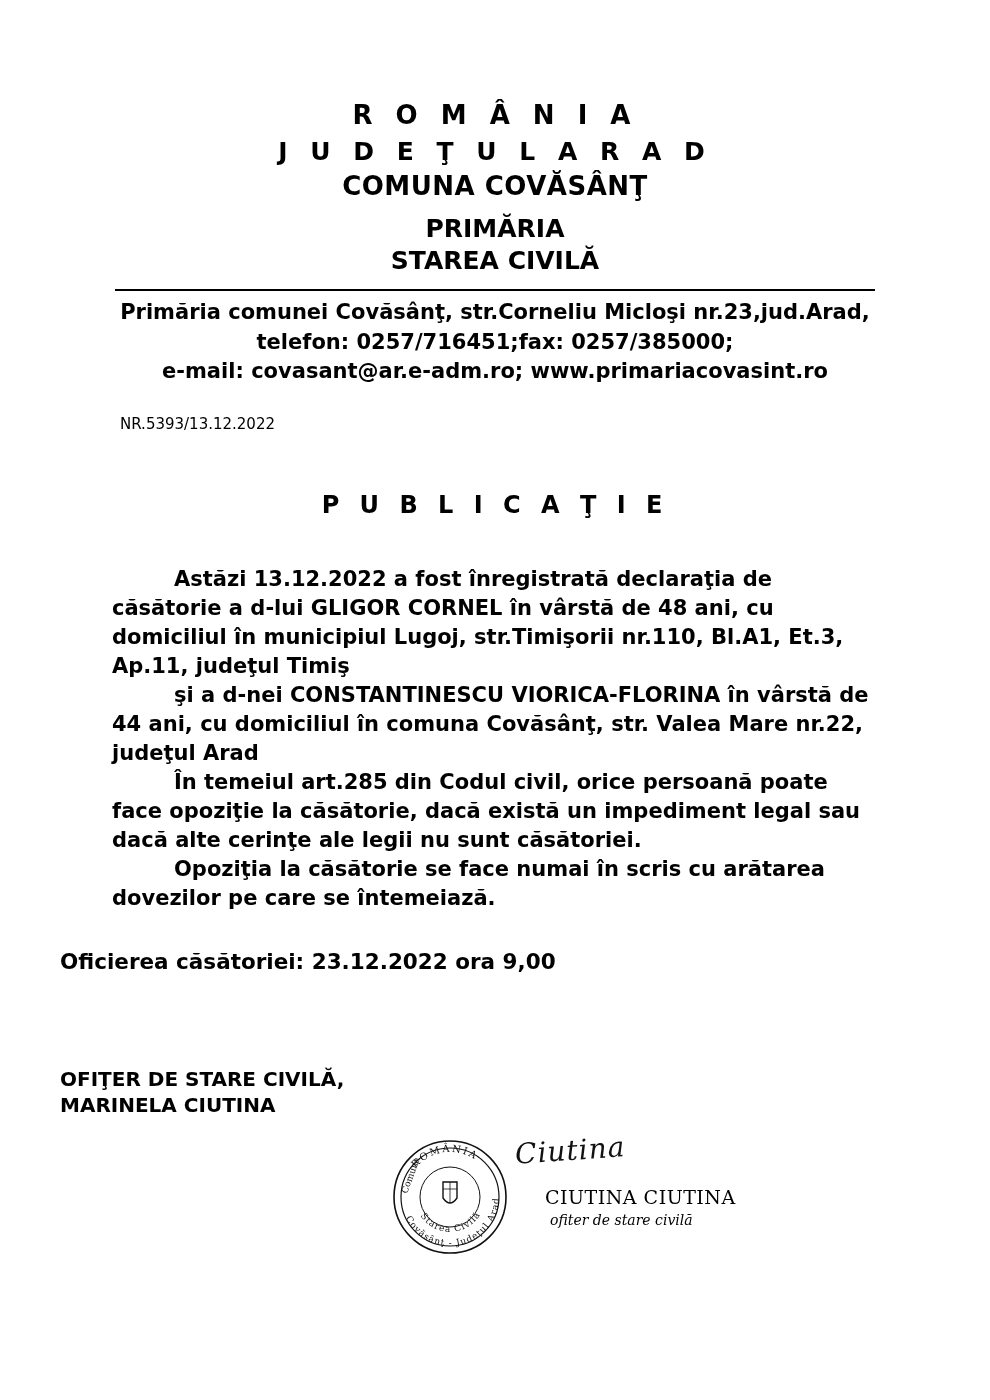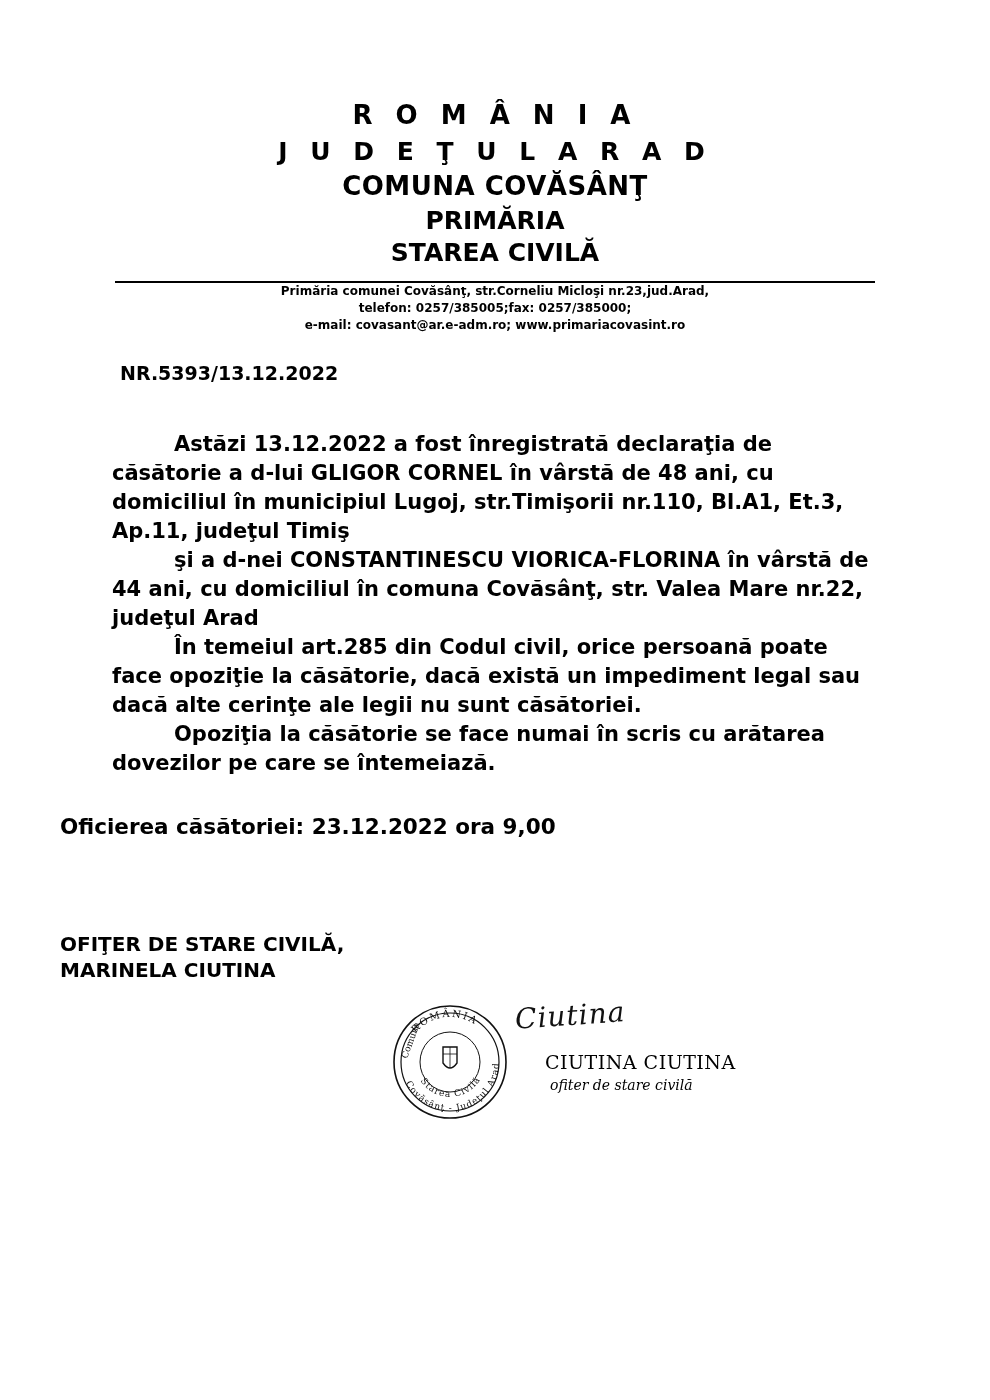--- a/index.html
+++ b/index.html
@@ -41,45 +41,46 @@
     letter-spacing: 7px;
     margin-top: 6px;
   }
   .h-comuna {
     font-size: 26px;
     letter-spacing: 0.5px;
     margin-top: 5px;
   }
   .h-primaria {
     font-size: 25px;
-    margin-top: 4px;
+    margin-top: 12px;
   }
   .h-starea {
     font-size: 25px;
     margin-top: 3px;
   }
 
   .rule {
     border: none;
     border-top: 2px solid #000;
     margin: 13px 55px 0 55px;
   }
 
   .contact {
     text-align: center;
     font-weight: bold;
-    font-size: 12px;
+    font-size: 21px;
     line-height: 1.42;
+    margin-top: 7px;
   }
 
   .nr {
     margin-top: 28px;
     margin-left: 60px;
-    font-weight: bold;
-    font-size: 19px;
+    font-weight: normal;
+    font-size: 15px;
   }
 
   .title {
     text-align: center;
     font-weight: bold;
     font-size: 24px;
     letter-spacing: 6px;
     margin-top: 58px;
   }
 
@@ -171,26 +172,27 @@
     <div class="line h-judet">J U D E Ţ U L   A R A D</div>
     <div class="line h-comuna">COMUNA COVĂSÂNŢ</div>
     <div class="line h-primaria">PRIMĂRIA</div>
     <div class="line h-starea">STAREA CIVILĂ</div>
   </div>
 
   <hr class="rule">
 
   <div class="contact">
     <div>Primăria comunei Covăsânţ, str.Corneliu Micloşi nr.23,jud.Arad,</div>
-    <div>telefon: 0257/385005;fax: 0257/385000;</div>
+    <div>telefon: 0257/716451;fax: 0257/385000;</div>
     <div>e-mail: covasant@ar.e-adm.ro; www.primariacovasint.ro</div>
   </div>
 
   <div class="nr">NR.5393/13.12.2022</div>
 
+  <div class="title">P U B L I C A Ţ I E</div>
 
   <div class="body">
     <p>Astăzi 13.12.2022  a fost înregistrată declaraţia de căsătorie a d-lui GLIGOR CORNEL  în vârstă de 48 ani, cu domiciliul în municipiul Lugoj, str.Timişorii nr.110, Bl.A1, Et.3, Ap.11, judeţul Timiş</p>
     <p class="cont">şi a d-nei CONSTANTINESCU VIORICA-FLORINA în vârstă de 44 ani, cu domiciliul în comuna Covăsânţ, str. Valea Mare nr.22, judeţul Arad</p>
     <p class="cont">În temeiul art.285 din Codul civil, orice persoană poate face opoziţie la căsătorie, dacă există un impediment legal sau dacă alte cerinţe ale legii nu sunt căsătoriei.</p>
     <p class="cont">Opoziţia la căsătorie se face numai în scris cu arătarea dovezilor pe care se întemeiază.</p>
   </div>
 
   <div class="oficierea">Oficierea căsătoriei: 23.12.2022 ora 9,00</div>
 

